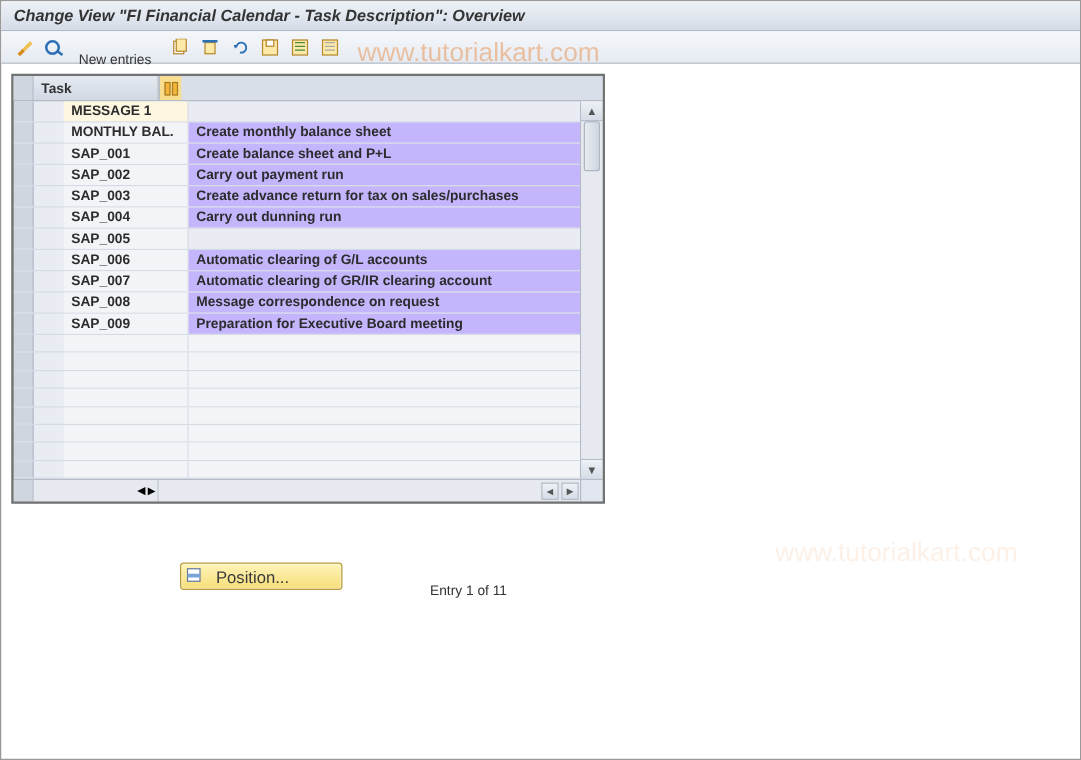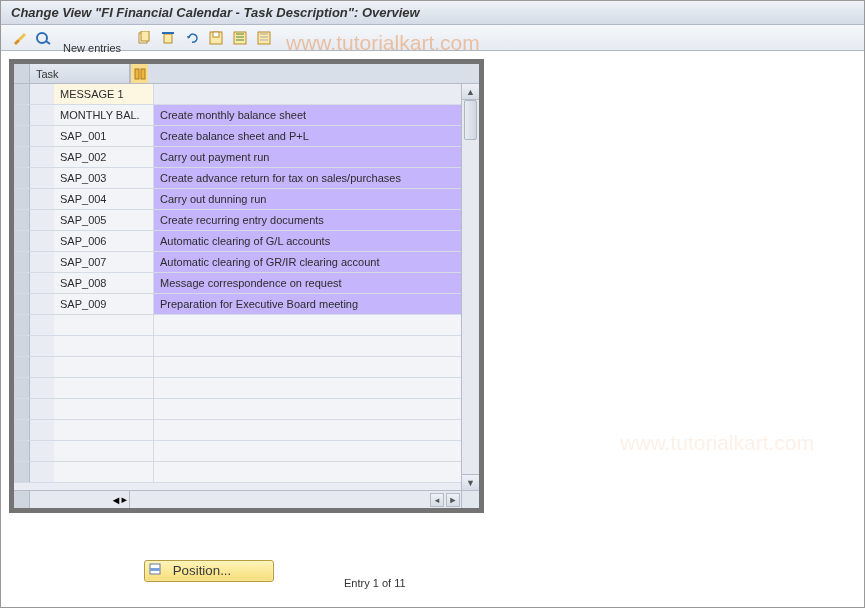--- a/index.html
+++ b/index.html
@@ -47,27 +47,28 @@
       margin-right: 4px;
       margin-top: 20px;
     }
     .content {
       padding: 8px;
       display: flex;
       flex-direction: column;
       height: calc(100% - 50px);
     }
     .table-wrap {
-      border: 5px solid #737373;
+      border: 2px solid #737373;
       background: #e9edf3;
       width: 475px;
-      height: 454px;
+      height: 344px;
       display: flex;
       flex-direction: column;
       position: relative;
+      font-weight: bold;
     }
     .table-header {
       display: flex;
       background: #d8dfe9;
       border-bottom: 1px solid #b5bcc8;
       height: 20px;
       align-items: stretch;
     }
     .sel-col {
       width: 16px;
@@ -196,20 +197,21 @@
       margin-top: 40px;
       padding-left: 135px;
       gap: 70px;
     }
     .position-btn {
       background: linear-gradient(to bottom, #fef4b8, #f7de7a);
       border: 1px solid #b89b3d;
       border-radius: 3px;
       padding: 2px 20px 2px 6px;
       display: flex;
+      align-items: center;
       gap: 10px;
       cursor: pointer;
       height: 22px;
       width: 130px;
       box-shadow: inset 0 0 2px rgba(255,255,255,0.8);
       justify-content: center;
       position: relative;
       color: #3a3a3a;
     }
     .position-btn .pos-icon{
@@ -338,21 +340,20 @@
             <div class="cell-name">Create advance return for tax on sales/purchases</div>
           </div>
           <div class="row">
             <div class="sel-col"></div>
             <div class="cell-task">SAP_004</div>
             <div class="cell-name">Carry out dunning run</div>
           </div>
           <div class="row">
             <div class="sel-col"></div>
             <div class="cell-task">SAP_005</div>
-            <div class="cell-name">Create recurring entry documents</div>
           </div>
           <div class="row">
             <div class="sel-col"></div>
             <div class="cell-task">SAP_006</div>
             <div class="cell-name">Automatic clearing of G/L accounts</div>
           </div>
           <div class="row">
             <div class="sel-col"></div>
             <div class="cell-task">SAP_007</div>
             <div class="cell-name">Automatic clearing of GR/IR clearing account</div>

